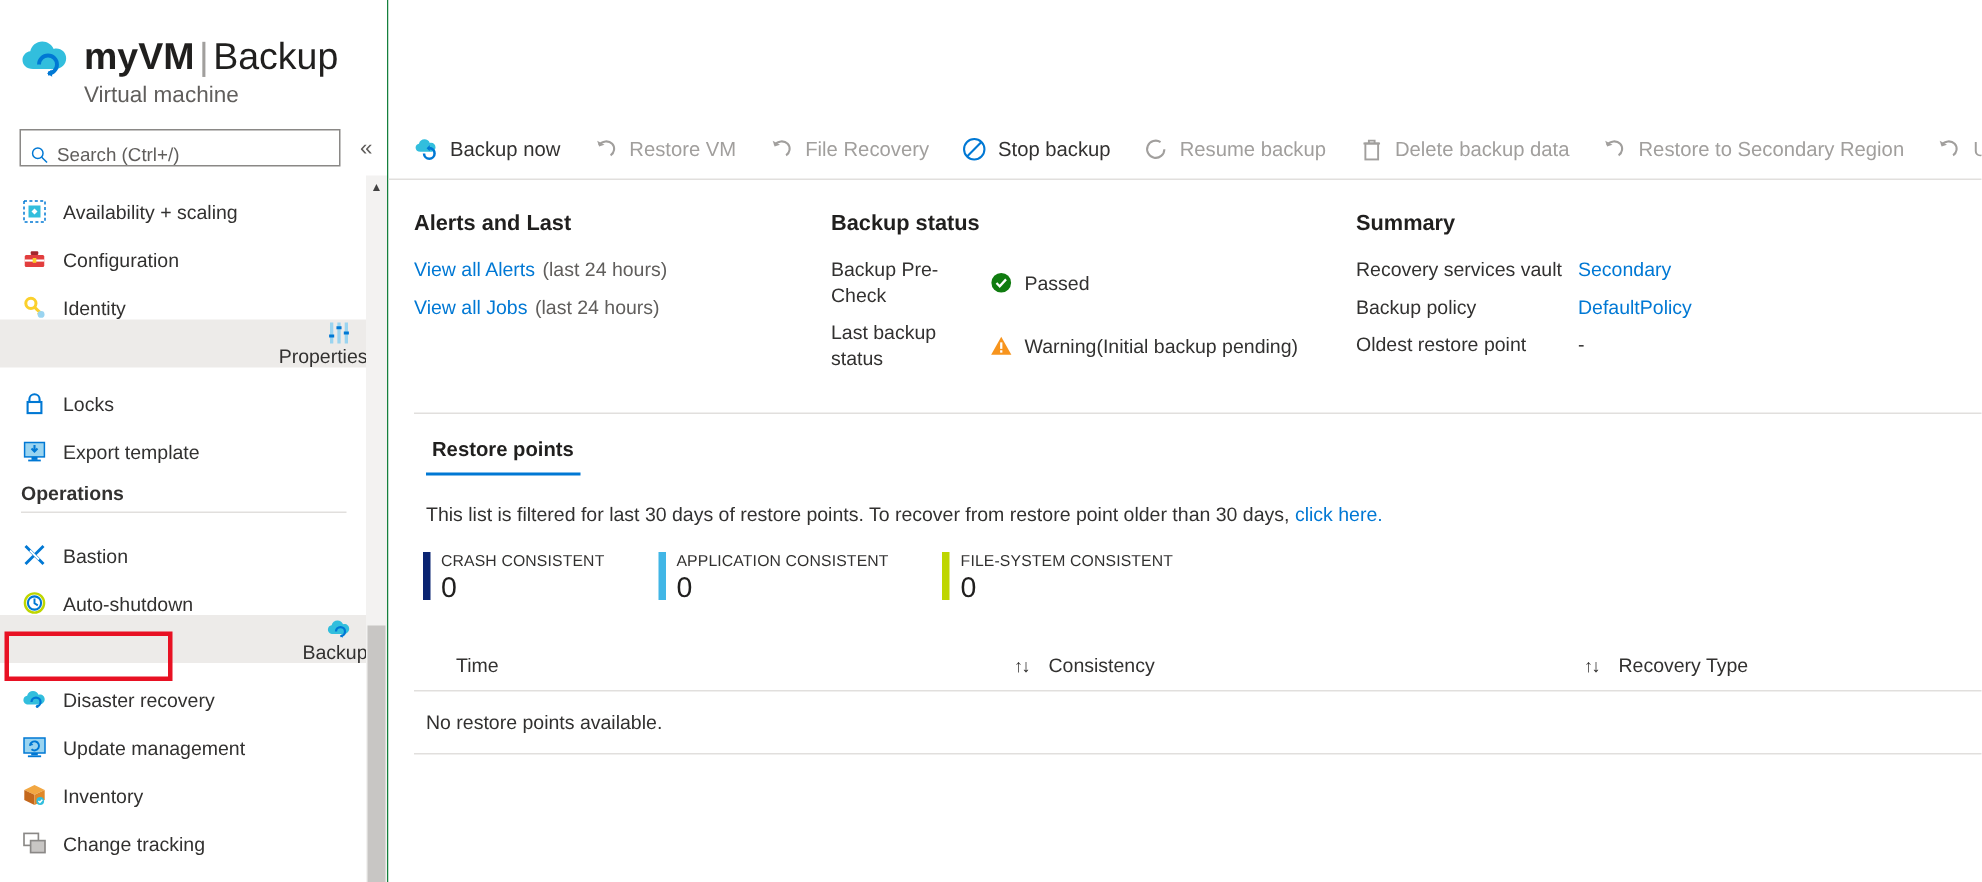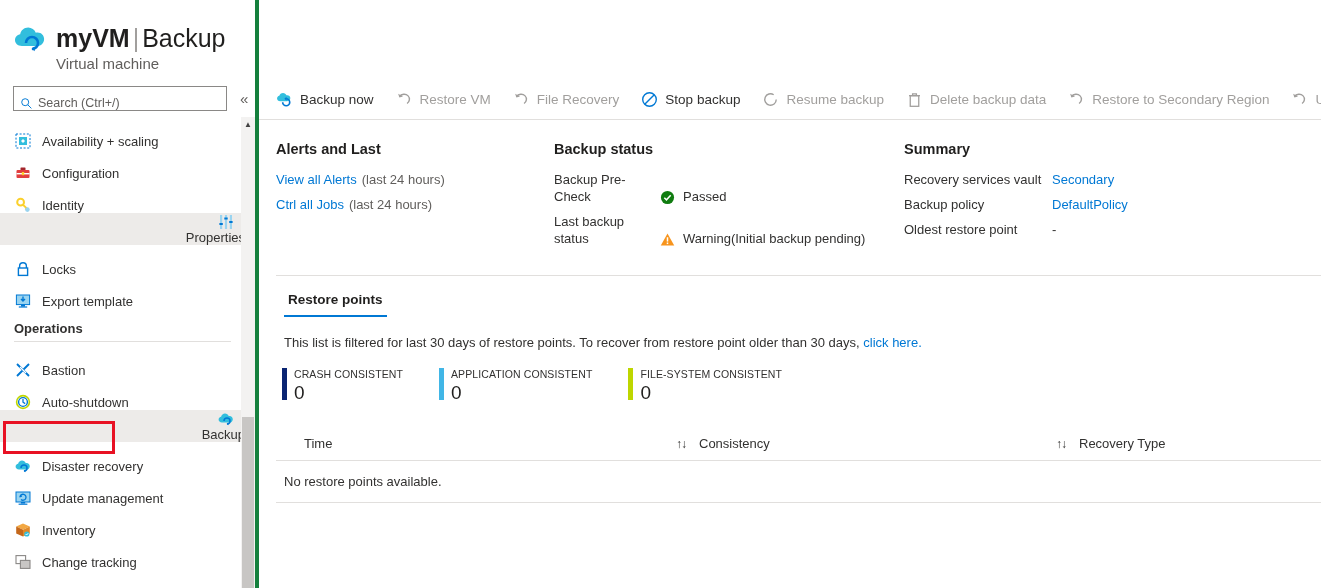--- a/index.html
+++ b/index.html
@@ -10,21 +10,21 @@
     background: #ffffff;
     font-family: "Liberation Sans", sans-serif;
     color: #323130;
   }
   .app { position: relative; width: 1321px; height: 588px; display: flex; }
 
   
   .leftpane {
     width: 259px; height: 588px;
     position: relative;
-    border-right: 4px solid #15803d;
+    border-right: 1px solid #15803d;
     background: #ffffff;
     flex: 0 0 259px;
   }
   .title-row { display: flex; align-items: flex-start; padding: 22px 0 0 14px; }
   .title-icon { width: 34px; height: 34px; margin-right: 8px; flex: 0 0 34px; }
   .title-text { padding-top: 2px; }
   .title-main {
     font-size: 25px; color: #201f1e; line-height: 29px;
     font-weight: 400; white-space: nowrap;
   }
@@ -112,21 +112,21 @@
   .cards {
     display: flex; padding: 21px 0 0 17px;
   }
   .card-title {
     font-size: 14.5px; font-weight: 600; color: #201f1e;
     margin-bottom: 14px;
   }
   .card1 { width: 278px; }
   .card2 { width: 350px; }
   .card3 { width: 350px; }
-  .crow { display: flex; align-items: flex-end; margin-bottom: 8px; font-size: 13px; line-height: 17px; }
+  .crow { display: flex; align-items: center; margin-bottom: 8px; font-size: 13px; line-height: 17px; }
   .link { color: #0078d4; cursor: pointer; }
   .muted { color: #605e5c; }
   .c2-lbl { width: 106px; flex: 0 0 106px; color: #323130; }
   .c3-lbl { width: 148px; flex: 0 0 148px; color: #323130; }
   .statico { width: 16px; height: 16px; margin-right: 7px; flex: 0 0 16px; display:flex; align-items:center; }
 
   .hsep { height: 1px; background: #e1dfdd; margin: 20px 17px 0 17px; }
 
   
   .tabs { padding: 16px 0 0 8px; display: flex; }
@@ -449,21 +449,21 @@
 
     <div class="cards">
 
       <div class="card1">
         <div class="card-title">Alerts and Last</div>
         <div class="crow">
           <span class="link">View all Alerts</span>
           <span class="muted" style="margin-left:5px">(last 24 hours)</span>
         </div>
         <div class="crow">
-          <span class="link">Ctrl all Jobs</span>
+          <span class="link">View all Jobs</span>
           <span class="muted" style="margin-left:5px">(last 24 hours)</span>
         </div>
       </div>
 
       <div class="card2">
         <div class="card-title">Backup status</div>
         <div class="crow">
           <span class="c2-lbl">Backup Pre-Check</span>
           <span class="statico">
             <svg viewBox="0 0 16 16" width="15" height="15">

